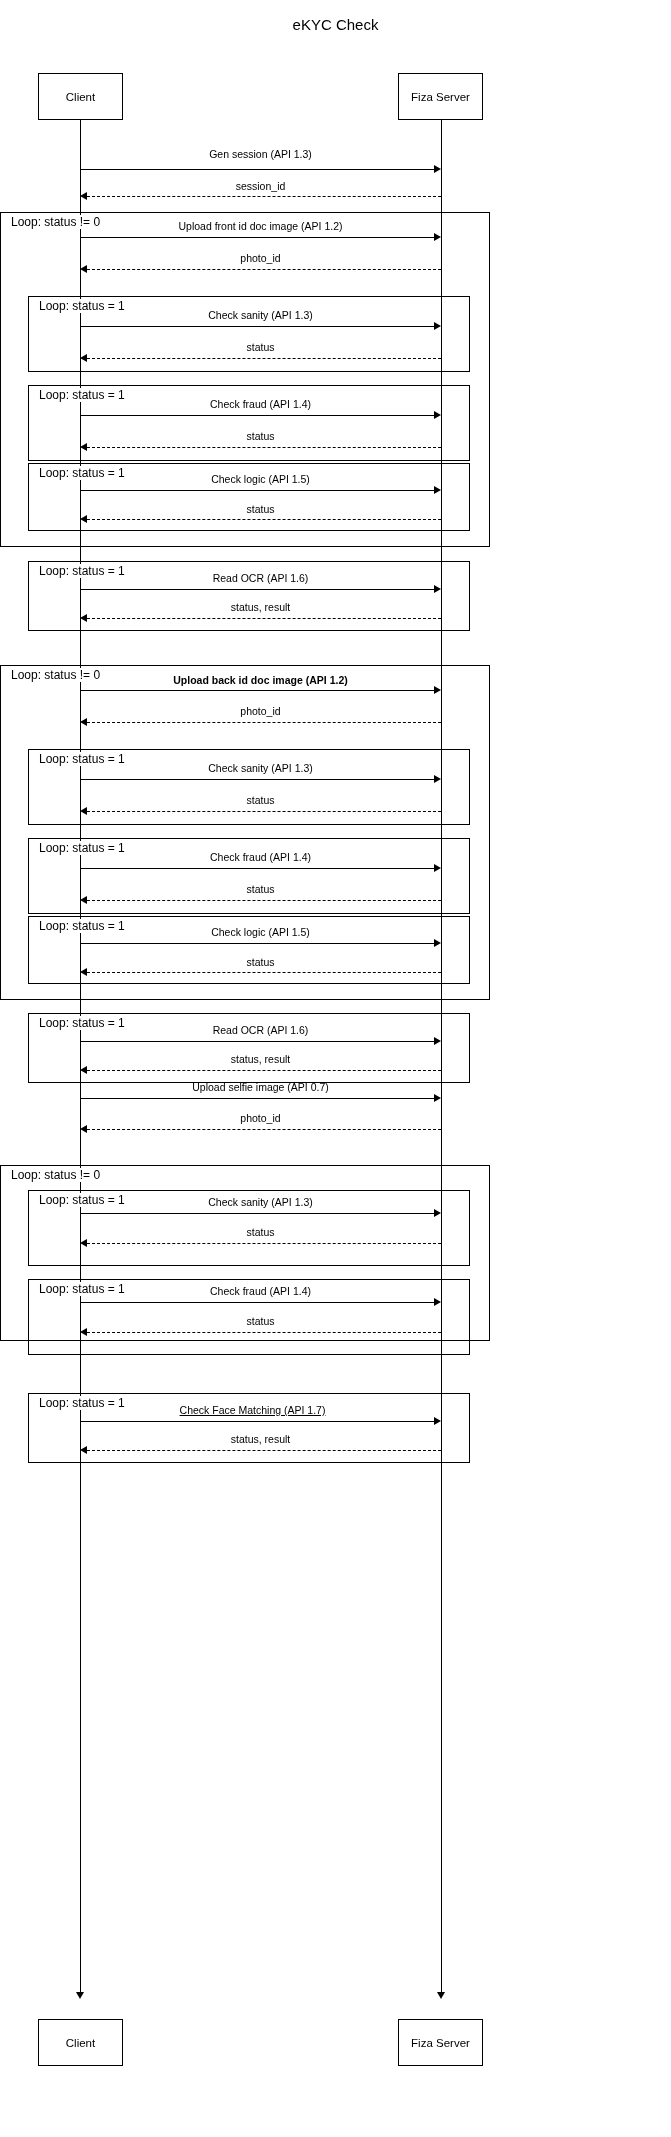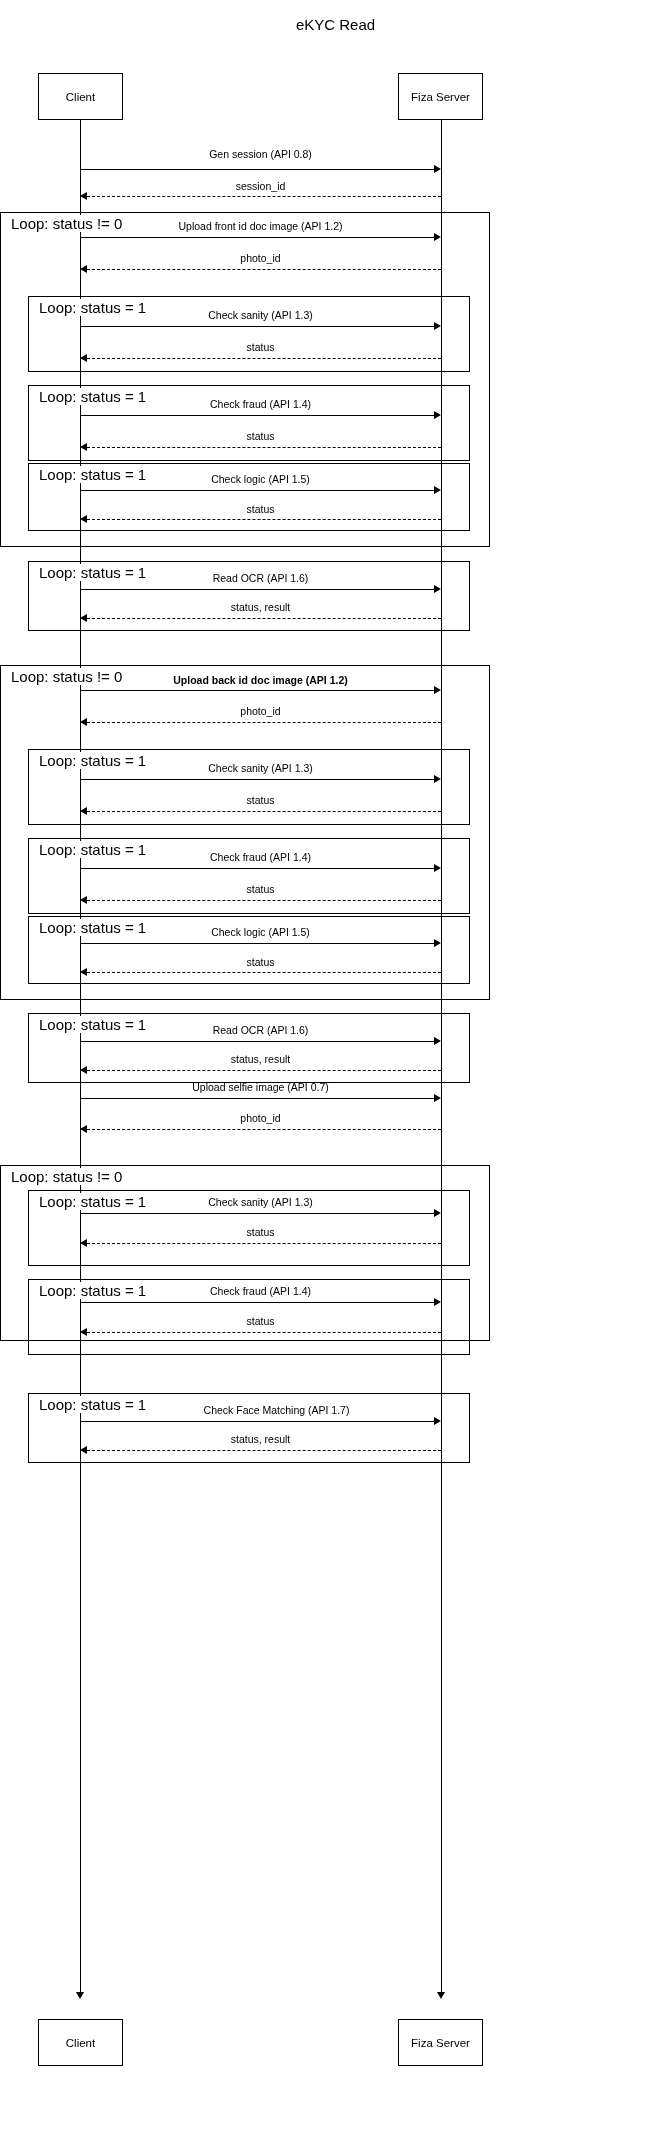--- a/index.html
+++ b/index.html
@@ -10,36 +10,36 @@
 
   .title{left:0;top:16px;width:671px;text-align:center;font-size:15px;color:#000;}
 
   .actor-box{border:1px solid #000;background:#fff;box-sizing:border-box;
              display:flex;align-items:center;justify-content:center;
              font-size:11.5px;color:#000;}
 
   .lifeline{width:0;border-left:1px solid #000;}
 
   .loopbox{border:1px solid #000;box-sizing:border-box;background:transparent;}
-  .looplabel{font-size:15px;color:#000;background:#fff;padding:0 1px;white-space:nowrap;}
+  .looplabel{font-size:12px;color:#000;background:#fff;padding:0 1px;white-space:nowrap;}
 
   .msg-label{font-size:10.5px;color:#000;text-align:center;white-space:nowrap;}
   .arrow-line{height:0;border-top:1px solid #000;}
   .arrow-line.dashed{border-top:1px dashed #000;}
   .ahead{width:0;height:0;border-top:4px solid transparent;border-bottom:4px solid transparent;}
   .ahead.right{border-left:7px solid #000;}
   .ahead.left{border-right:7px solid #000;}
   .ahead.down{width:0;height:0;border-left:4px solid transparent;border-right:4px solid transparent;border-top:7px solid #000;border-bottom:none;}
 </style>
 </head>
 <body>
 
 <div id="canvas">
 
-  <div class="abs title">eKYC Read</div>
+  <div class="abs title">eKYC Check</div>
 
   <div class="abs lifeline" style="left:80px;top:120px;height:1875px;"></div>
   <div class="abs lifeline" style="left:441px;top:120px;height:1875px;"></div>
   <div class="abs ahead down" style="left:76px;top:1992px;"></div>
   <div class="abs ahead down" style="left:437px;top:1992px;"></div>
 
   <div class="abs actor-box" style="left:38px;top:73px;width:85px;height:47px;">
     <span>Client</span>
   </div>
   <div class="abs actor-box" style="left:398px;top:73px;width:85px;height:47px;">
@@ -88,21 +88,21 @@
 
   <div class="abs loopbox" style="left:28px;top:1190px;width:442px;height:76px;"></div>
   <div class="abs looplabel" style="left:38px;top:1193px;">Loop: status = 1</div>
 
   <div class="abs loopbox" style="left:28px;top:1279px;width:442px;height:76px;"></div>
   <div class="abs looplabel" style="left:38px;top:1282px;">Loop: status = 1</div>
 
   <div class="abs loopbox" style="left:28px;top:1393px;width:442px;height:70px;"></div>
   <div class="abs looplabel" style="left:38px;top:1396px;">Loop: status = 1</div>
 
-  <div class="abs msg-label" style="left:80px;top:148px;width:361px;">Gen session (API 0.8)</div>
+  <div class="abs msg-label" style="left:80px;top:148px;width:361px;">Gen session (API 1.3)</div>
   <div class="abs arrow-line" style="left:80px;top:169px;width:354px;"></div>
   <div class="abs ahead right" style="left:434px;top:165px;"></div>
 
   <div class="abs msg-label" style="left:80px;top:180px;width:361px;">session_id</div>
   <div class="abs arrow-line dashed" style="left:87px;top:196px;width:354px;"></div>
   <div class="abs ahead left" style="left:80px;top:192px;"></div>
 
   <div class="abs msg-label" style="left:80px;top:220px;width:361px;">Upload front id doc image (API 1.2)</div>
   <div class="abs arrow-line" style="left:80px;top:237px;width:354px;"></div>
   <div class="abs ahead right" style="left:434px;top:233px;"></div>
@@ -200,21 +200,21 @@
   <div class="abs ahead left" style="left:80px;top:1239px;"></div>
 
   <div class="abs msg-label" style="left:80px;top:1285px;width:361px;">Check fraud (API 1.4)</div>
   <div class="abs arrow-line" style="left:80px;top:1302px;width:354px;"></div>
   <div class="abs ahead right" style="left:434px;top:1298px;"></div>
 
   <div class="abs msg-label" style="left:80px;top:1315px;width:361px;">status</div>
   <div class="abs arrow-line dashed" style="left:87px;top:1332px;width:354px;"></div>
   <div class="abs ahead left" style="left:80px;top:1328px;"></div>
 
-  <div class="abs msg-label" style="left:96px;top:1404px;width:361px;">Check Face Matching (API 1.7)</div>
+  <div class="abs msg-label" style="left:72px;top:1404px;width:361px;text-decoration:underline;">Check Face Matching (API 1.7)</div>
   <div class="abs arrow-line" style="left:80px;top:1421px;width:354px;"></div>
   <div class="abs ahead right" style="left:434px;top:1417px;"></div>
 
   <div class="abs msg-label" style="left:80px;top:1433px;width:361px;">status, result</div>
   <div class="abs arrow-line dashed" style="left:87px;top:1450px;width:354px;"></div>
   <div class="abs ahead left" style="left:80px;top:1446px;"></div>
 
 </div>
 
 </body></html>

